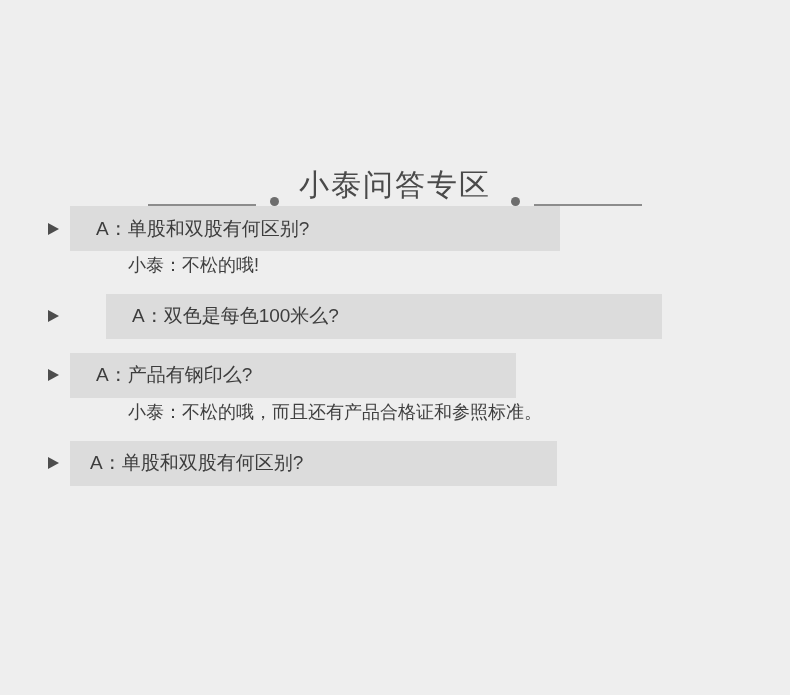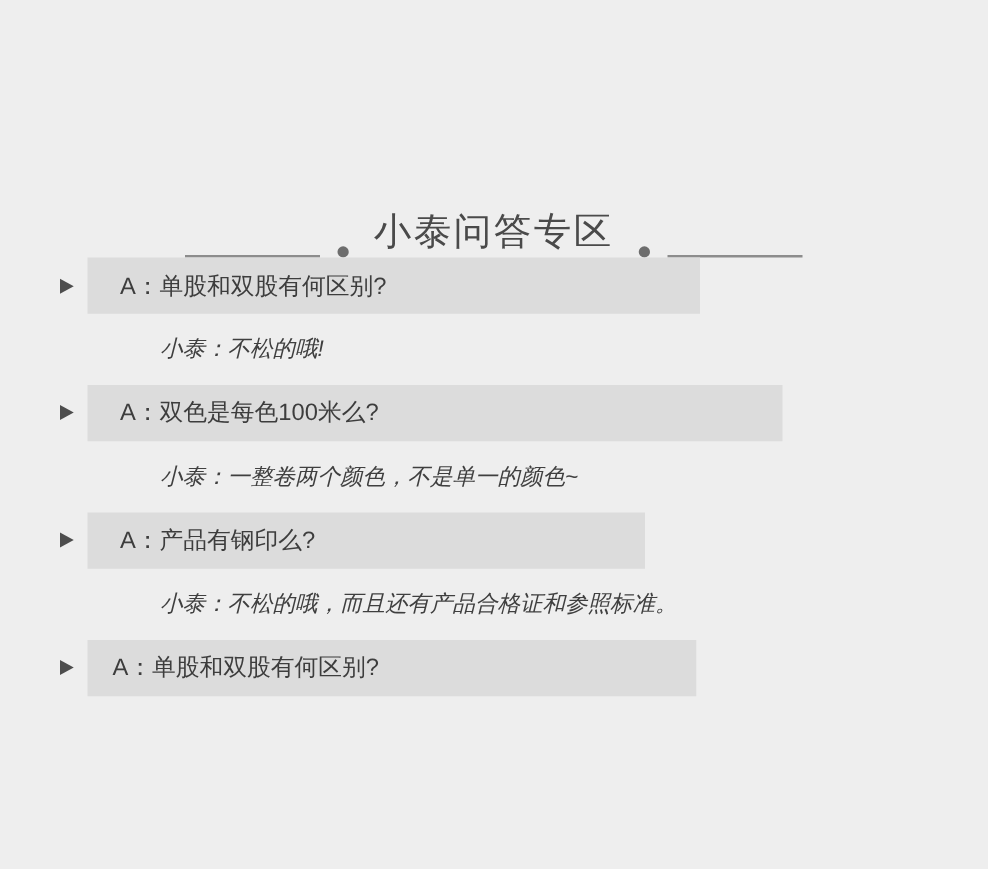--- a/index.html
+++ b/index.html
@@ -82,32 +82,31 @@
     height: 45px;
     display: flex;
     align-items: center;
     padding: 0 20px 0 26px;
     box-sizing: border-box;
     font-size: 19px;
     color: #3d3d3d;
     white-space: nowrap;
   }
   .q-bar.w1 { width: 490px; }
-  .q-bar.w2 { width: 556px; }
+  .q-bar.w2 { width: 556px; margin-left: 36px; }
   .q-bar.w3 { width: 446px; }
   .q-bar.w4 { width: 487px; padding-left: 20px; }
 
   .a-row {
-    margin-top: 15px;
+    margin-top: 1px;
     padding-left: 88px;
     padding-right: 30px;
     font-size: 18px;
     line-height: 1.55;
     color: #3f3f3f;
-    font-style: italic;
   }
 </style>
 </head>
 <body>
 
 <div class="page">
 
   <div class="header">
     <div class="rule"></div>
     <div class="dot"></div>
@@ -132,21 +131,20 @@
 
     <div class="qa-item">
       <div class="q-row">
         <div class="arrow">
           <svg width="16" height="16" viewBox="0 0 16 16" aria-hidden="true">
             <polygon points="3,2 14,8 3,14" fill="#4d4d4d"></polygon>
           </svg>
         </div>
         <div class="q-bar w2">A：双色是每色100米么?</div>
       </div>
-      <div class="a-row">小泰：一整卷两个颜色，不是单一的颜色~</div>
     </div>
 
     <div class="qa-item">
       <div class="q-row">
         <div class="arrow">
           <svg width="16" height="16" viewBox="0 0 16 16" aria-hidden="true">
             <polygon points="3,2 14,8 3,14" fill="#4d4d4d"></polygon>
           </svg>
         </div>
         <div class="q-bar w3">A：产品有钢印么?</div>

